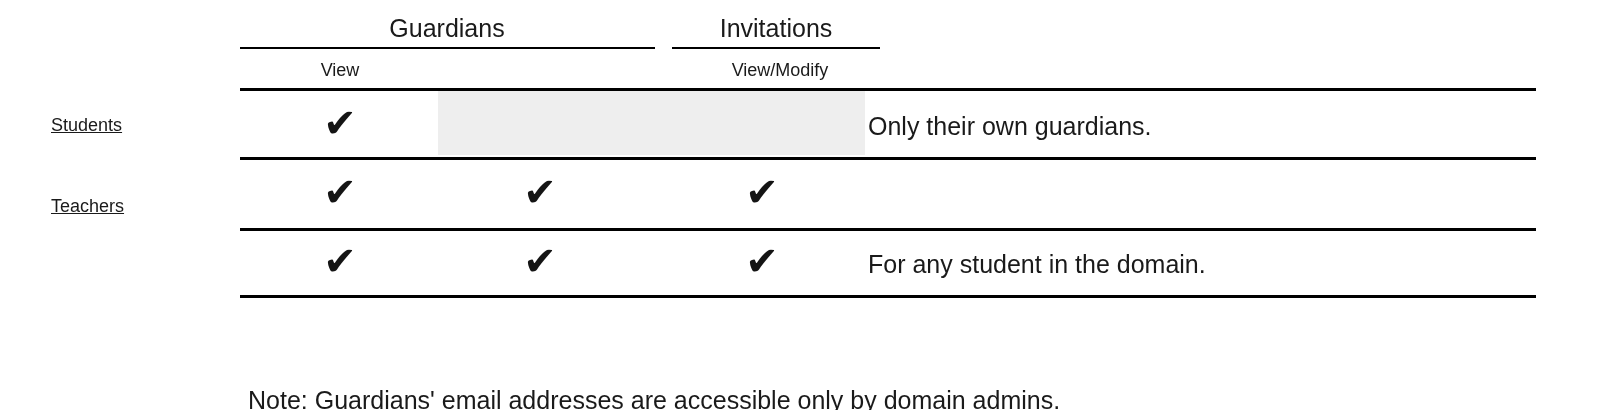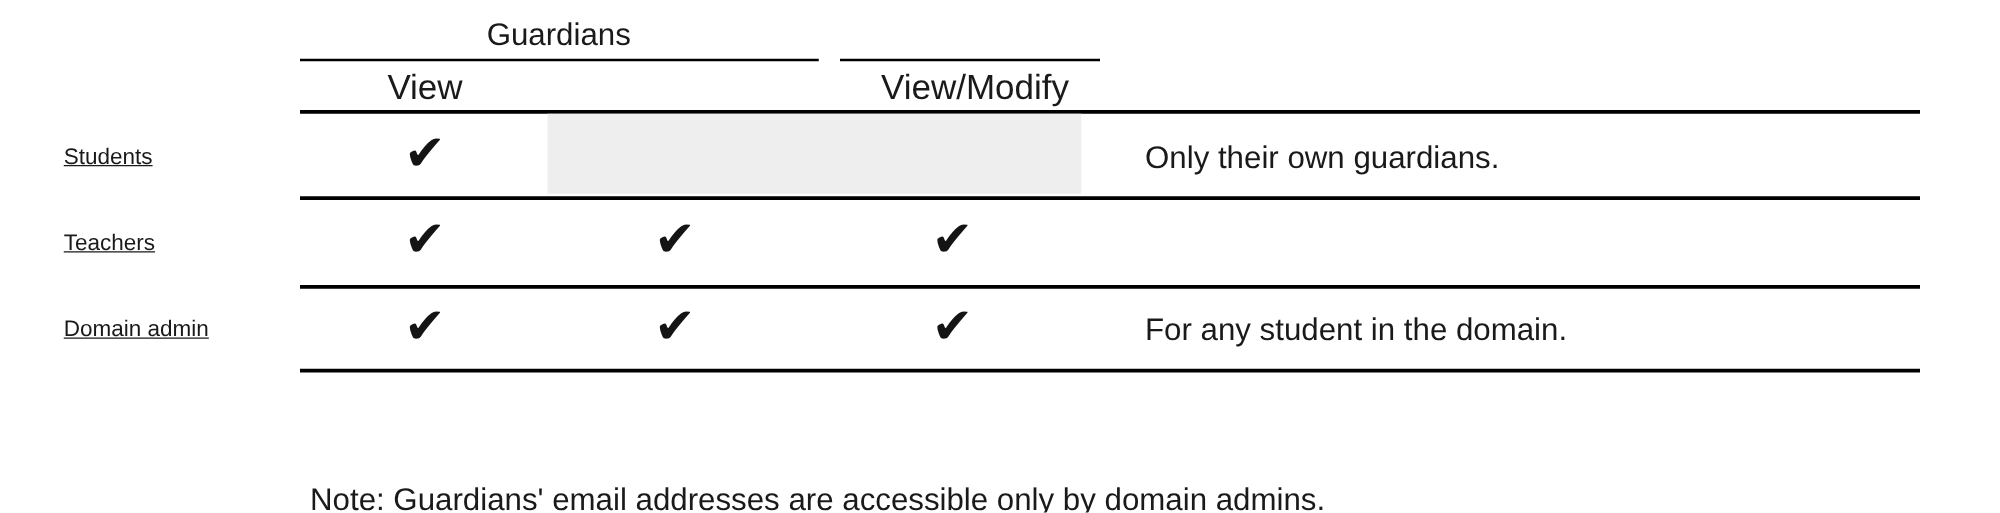--- a/index.html
+++ b/index.html
@@ -40,21 +40,21 @@
   .groupheader {
     position: absolute;
     font-size: 25px;
     line-height: 28px;
     text-align: center;
     white-space: nowrap;
   }
 
   .subheader {
     position: absolute;
-    font-size: 28px;
+    font-size: 18px;
     line-height: 28px;
     text-align: center;
     white-space: nowrap;
   }
 
   .check {
     position: absolute;
     font-size: 40px;
     line-height: 40px;
     text-align: center;
@@ -63,21 +63,20 @@
     font-weight: 700;
     width: 60px;
   }
 
   .desc {
     position: absolute;
     left: 868px;
     width: 660px;
     font-size: 25px;
     line-height: 31px;
-    margin-left: 48px;
   }
 
   .shaded {
     position: absolute;
     background: #eeeeee;
   }
 
   .note {
     position: absolute;
     left: 248px;
@@ -85,49 +84,49 @@
     line-height: 28px;
     white-space: nowrap;
   }
 </style>
 </head>
 <body>
 
 <div class="abs" style="left:0; top:0; width:1600px; height:410px;">
 
   <div class="groupheader" style="left:347px; top:14px; width:200px;">Guardians</div>
+  <div class="groupheader" style="left:676px; top:14px; width:200px;">Invitations</div>
 
   <div class="rule thin" style="left:240px; top:47px; width:415px;"></div>
   <div class="rule thin" style="left:672px; top:47px; width:208px;"></div>
 
   <div class="subheader" style="left:240px; top:56px; width:200px;">View</div>
   <div class="subheader" style="left:680px; top:56px; width:200px;">View/Modify</div>
 
   <div class="rule" style="left:240px; top:88px; width:1296px;"></div>
 
   <div class="shaded" style="left:438px; top:91px; width:427px; height:64px;"></div>
 
   <div class="rowlabel" style="top:111px;">Students</div>
 
   <div class="check" style="left:310px; top:103px;">✔</div>
 
   <div class="desc" style="top:111px;">Only their own guardians.</div>
 
   <div class="rule" style="left:240px; top:157px; width:1296px;"></div>
 
-  <div class="rowlabel" style="top:180px;text-align:right;">Teachers</div>
+  <div class="rowlabel" style="top:192px;text-align:right;">Teachers</div>
 
   <div class="check" style="left:310px; top:172px;">✔</div>
   <div class="check" style="left:510px; top:172px;">✔</div>
   <div class="check" style="left:732px; top:172px;">✔</div>
 
 
   <div class="rule" style="left:240px; top:228px; width:1296px;"></div>
 
-  <div class="rowlabel" style="top:249px;">Domain admin</div>
 
   <div class="check" style="left:310px; top:241px;">✔</div>
   <div class="check" style="left:510px; top:241px;">✔</div>
   <div class="check" style="left:732px; top:241px;">✔</div>
 
   <div class="desc" style="top:249px;">For any student in the domain.</div>
 
   <div class="rule" style="left:240px; top:295px; width:1296px;"></div>
 
 </div>

